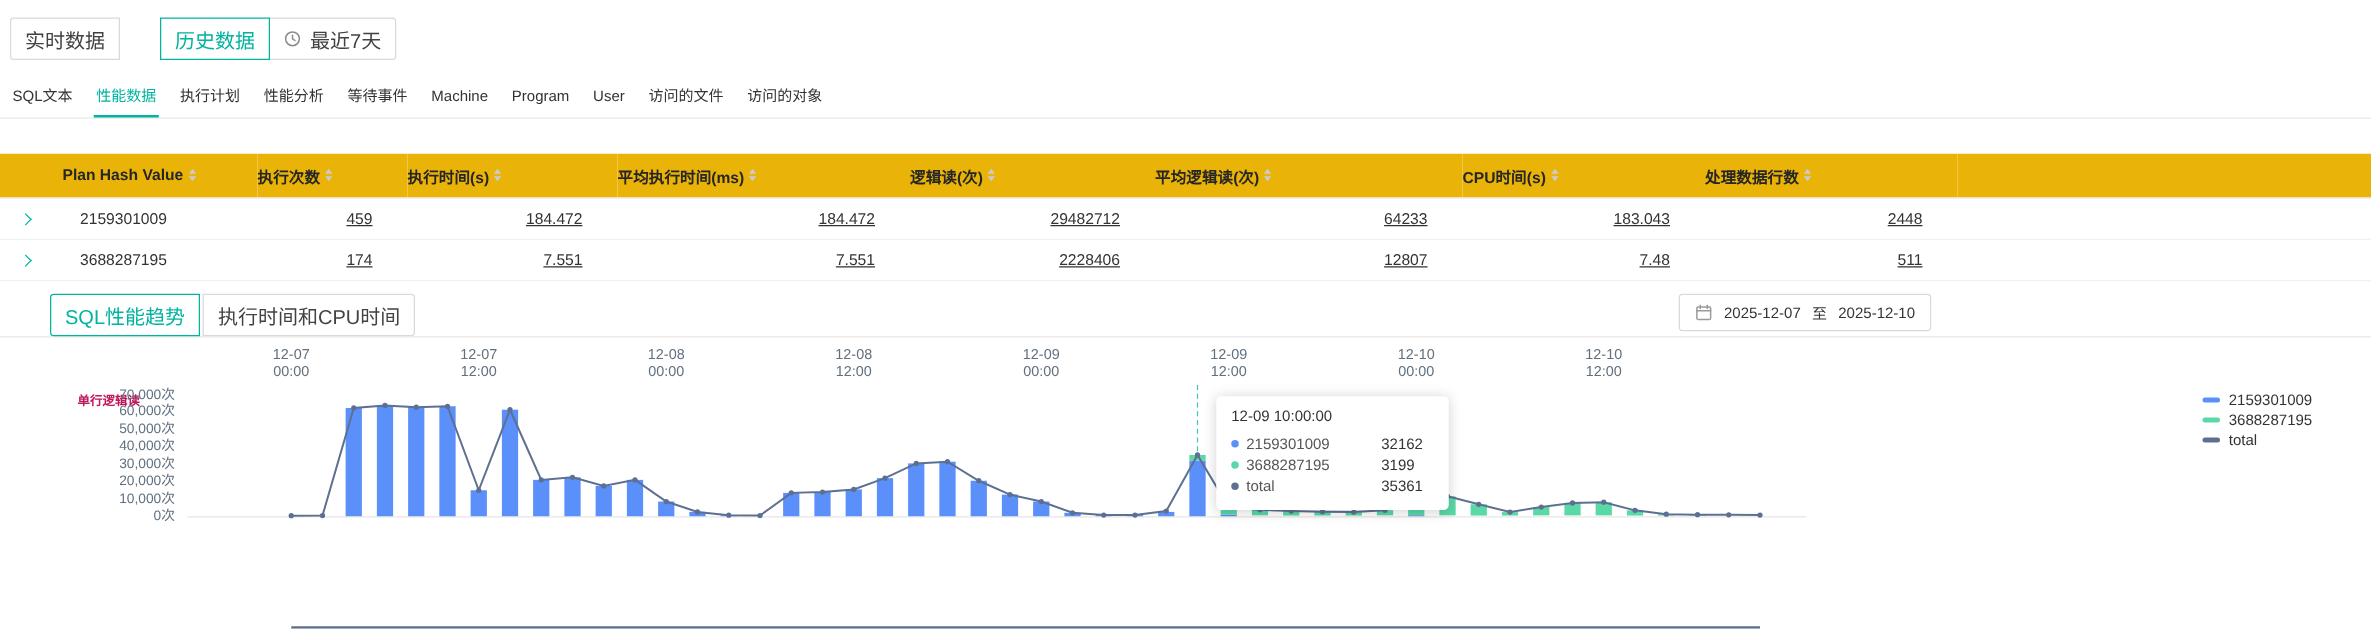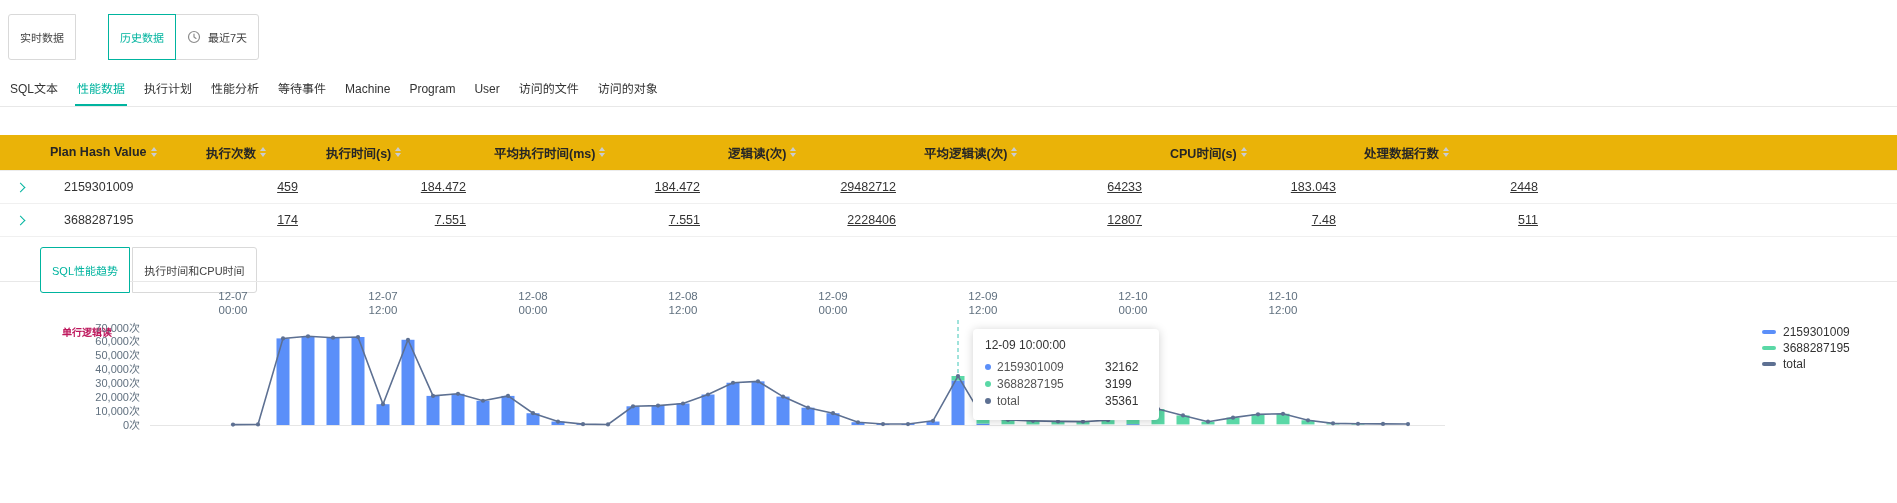--- a/index.html
+++ b/index.html
@@ -9,22 +9,22 @@
   }
   body{
     font-family:"Liberation Sans","DejaVu Sans",sans-serif;
     font-size:12px; color:var(--text); background:#fff;
   }
   .page{ width:1897px; height:503px; overflow:hidden; background:#fff; position:relative; }
 
   
   .top-bar{ padding:14px 8px 13px; display:flex; align-items:center; }
   .seg{
-    height:46px; padding:0 11px; background:#fff; border:1px solid var(--border);
-    font-size:11px; color:#424242; cursor:pointer; display:inline-flex; align-items:center;
+    height:34px; padding:0 11px; background:#fff; border:1px solid var(--border);
+    font-size:16px; color:#424242; cursor:pointer; display:inline-flex; align-items:center;
     gap:7px; margin-left:-1px; position:relative; font-family:inherit;
   }
   .seg.first{ border-radius:3px 0 0 3px; margin-left:0; }
   .seg.last{ border-radius:0 3px 3px 0; }
   .seg.active{ border-color:var(--accent); color:var(--accent); z-index:2;margin-left:32px; }
 
   
   .tabs-row{ display:flex; gap:15px; padding:0 8px; border-bottom:1px solid var(--line); height:34px; align-items:stretch; }
   .tab{ font-size:12px; color:#333; line-height:33px; cursor:pointer; position:relative; padding:0 2px; white-space:nowrap; }
   .tab.active{ color:var(--accent); }
@@ -214,20 +214,31 @@
           <td class="col-num">7.48</td>
           <td class="col-num">511</td>
           <td></td>
         </tr>
       </tbody>
   </table>
 
   <div class="chart-controls">
     <button class="seg first active">SQL性能趋势</button>
     <button class="seg last">执行时间和CPU时间</button>
+    <div class="date-picker">
+      <span style="display:inline-flex;">
+        <svg width="14" height="14" viewBox="0 0 14 14">
+            <rect x="1.5" y="2.5" width="11" height="10" rx="1" fill="none" stroke="#9b9b9b" stroke-width="1.2"></rect>
+            <path d="M4.2 1.2v2.6M9.8 1.2v2.6M1.5 5.6h11" stroke="#9b9b9b" stroke-width="1.2" fill="none" stroke-linecap="round"></path>
+          </svg>
+      </span>
+      <span>2025-12-07</span>
+      <span>至</span>
+      <span>2025-12-10</span>
+    </div>
   </div>
 
   <div class="chart-section" id="chart-canvas">
     <svg id="chart-svg" width="1897" height="238" viewBox="0 0 1897 238">
         <line x1="150" y1="143.5" x2="1445" y2="143.5" stroke="#e6e6e6" stroke-width="1"></line>
         <line x1="958" y1="38" x2="958" y2="143" stroke="#00b49f" stroke-width="1" stroke-dasharray="4 3" opacity="0.75"></line>
         <rect x="276.5" y="56.39285714285714" width="13" height="86.60714285714286" fill="#5b8ff9"></rect>
         <rect x="301.5" y="54.31428571428572" width="13" height="88.68571428571428" fill="#5b8ff9"></rect>
         <rect x="326.5" y="55.7" width="13" height="87.3" fill="#5b8ff9"></rect>
         <rect x="351.5" y="55.00714285714285" width="13" height="87.99285714285715" fill="#5b8ff9"></rect>

